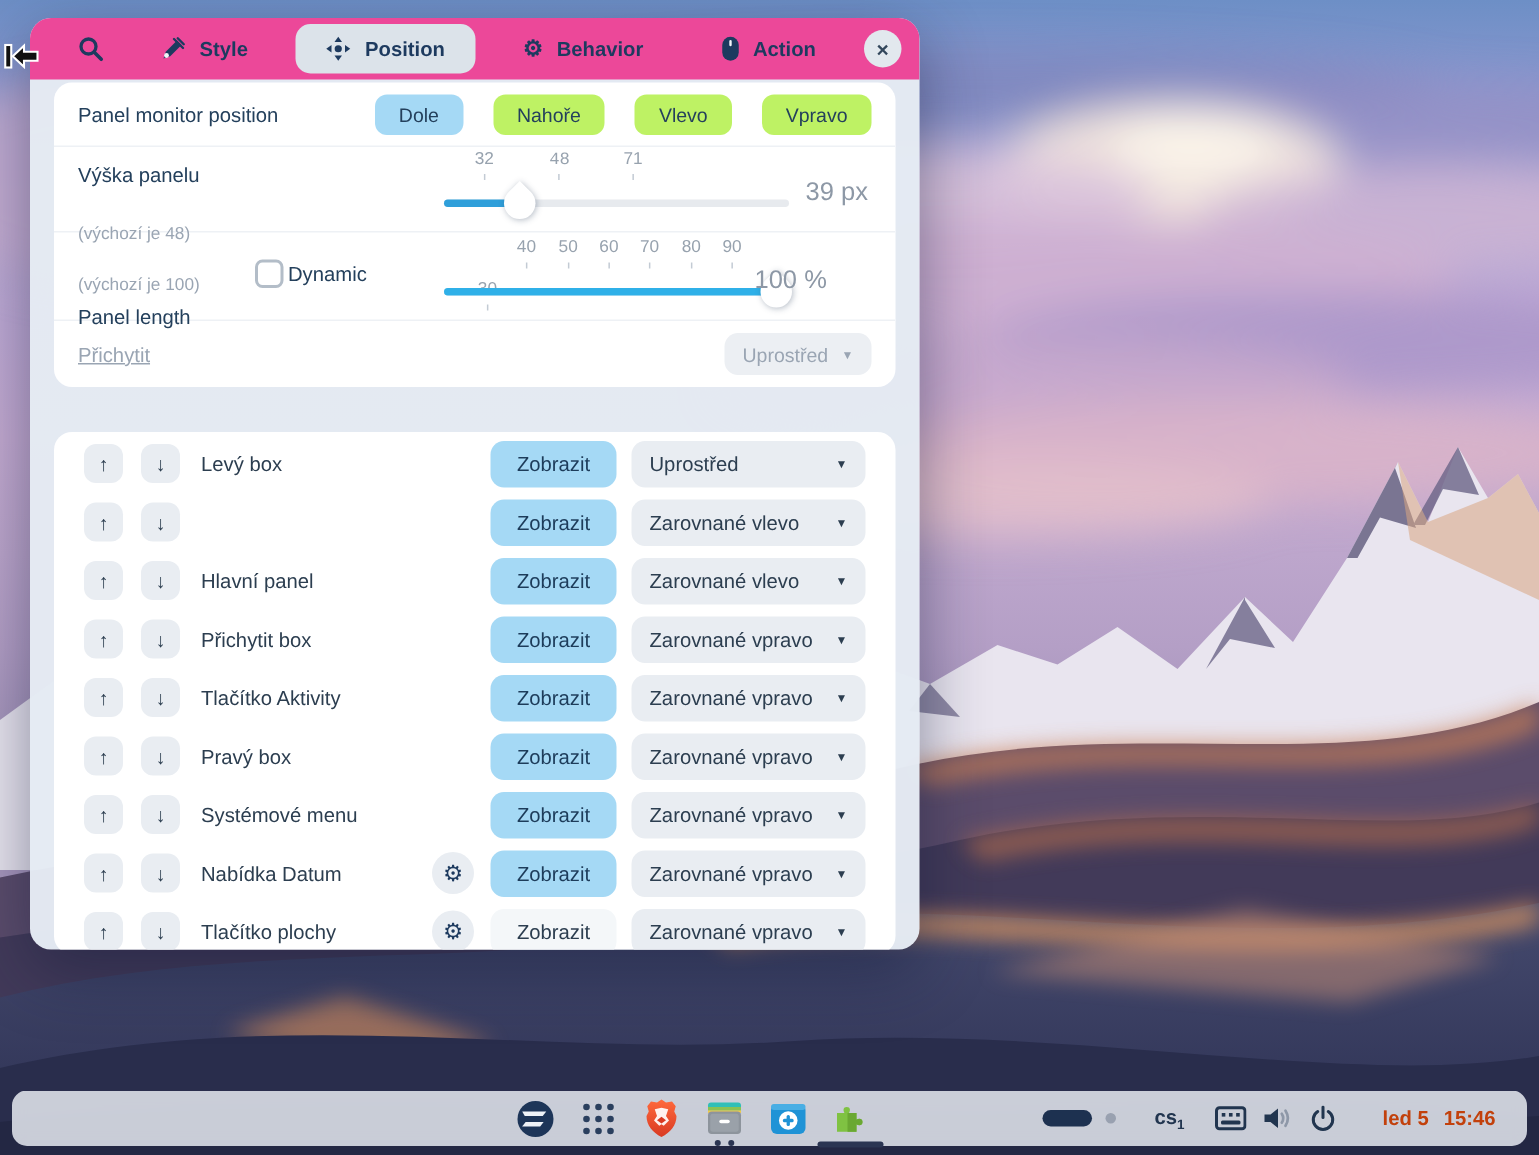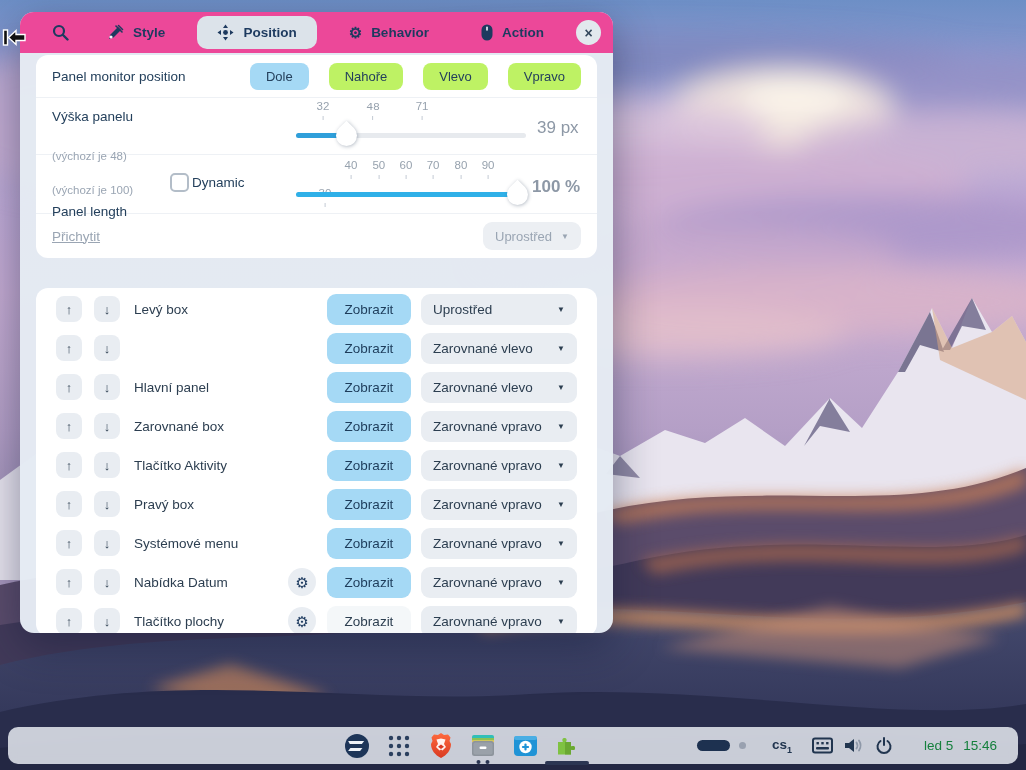--- a/index.html
+++ b/index.html
@@ -102,21 +102,21 @@
   .run-dots i{width:4px;height:4px;border-radius:50%;background:#2b3552;}
   .focus-line{position:absolute;bottom:-6px;left:50%;transform:translateX(-50%);
     width:44px;height:3.5px;border-radius:2px;background:#2b3552;}
   .tb-tray{position:absolute;right:21px;top:0;height:100%;display:flex;align-items:center;}
   .ws-indicator{display:flex;align-items:center;gap:9px;margin-right:26px;cursor:pointer;}
   .ws-pill{width:33px;height:11px;border-radius:6px;background:#1d3150;display:block;}
   .ws-dot{width:7px;height:7px;border-radius:50%;background:#99a1b0;display:block;}
   .kbd-layout{font-size:13.5px;font-weight:bold;color:#21354f;margin-right:20px;cursor:pointer;}
   .kbd-layout sub{font-size:9px;}
   .tray-ico{margin-right:11px;display:flex;align-items:center;cursor:pointer;}
-  .clock{margin-left:20px;font-size:13.5px;font-weight:normal;color:#15803d;display:flex;gap:10px;cursor:pointer;}
+  .clock{margin-left:20px;font-size:13.5px;font-weight:bold;color:#c2410c;display:flex;gap:10px;cursor:pointer;}
 </style>
 </head>
 <body>
 
 <div class="wallpaper">
   <svg viewBox="0 0 1026 770" preserveAspectRatio="none" width="1026" height="770">
     <defs>
       <filter id="b1" x="-40%" y="-40%" width="180%" height="180%">
           <feGaussianBlur stdDeviation="7"></feGaussianBlur>
         </filter>
@@ -262,21 +262,21 @@
         <span class="tick" style="left:36%;"><span>50</span><i></i></span>
         <span class="tick" style="left:47.8%;"><span>60</span><i></i></span>
         <span class="tick" style="left:59.6%;"><span>70</span><i></i></span>
         <span class="tick" style="left:71.7%;"><span>80</span><i></i></span>
         <span class="tick" style="left:83.5%;"><span>90</span><i></i></span>
         <span class="track">
           <span class="fill fill-l" style="width: 96%;"></span>
         </span>
         <span class="thumb" style="left: 96%;"></span>
       </div>
-      <span class="slider-val" style="left:496px;top:22px;font-weight:bold;">100 %</span>
+      <span class="slider-val" style="left:467px;top:22px;">100 %</span>
     </div>
 
     <div class="c1row row-anchor">
       <span class="rlabel">Přichytit</span>
       <button class="dd dd-disabled">
         <span>Uprostřed</span>
         <span class="caret">▼</span>
       </button>
     </div>
   </div>
@@ -327,21 +327,21 @@
       </button>
     </div>
 
     <div class="crow">
       <button class="arrow-btn a-up">
           <span>↑</span>
         </button>
       <button class="arrow-btn a-down">
           <span>↓</span>
         </button>
-      <span class="crow-label">Zarovnané box</span>
+      <span class="crow-label">Přichytit box</span>
       <button class="show-btn">Zobrazit</button>
       <button class="align-dd">
         <span>Zarovnané vpravo</span>
         <span class="caret">▼</span>
       </button>
     </div>
 
     <div class="crow">
       <button class="arrow-btn a-up">
           <span>↑</span>

